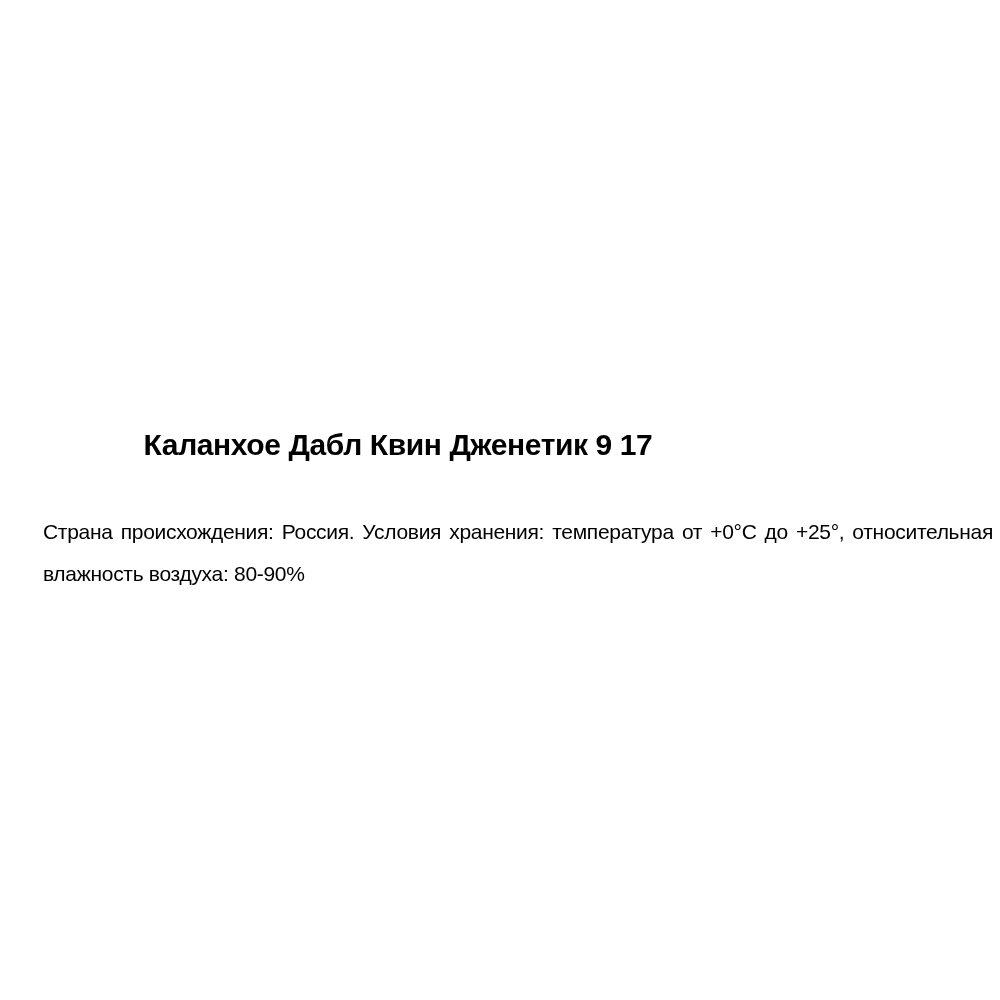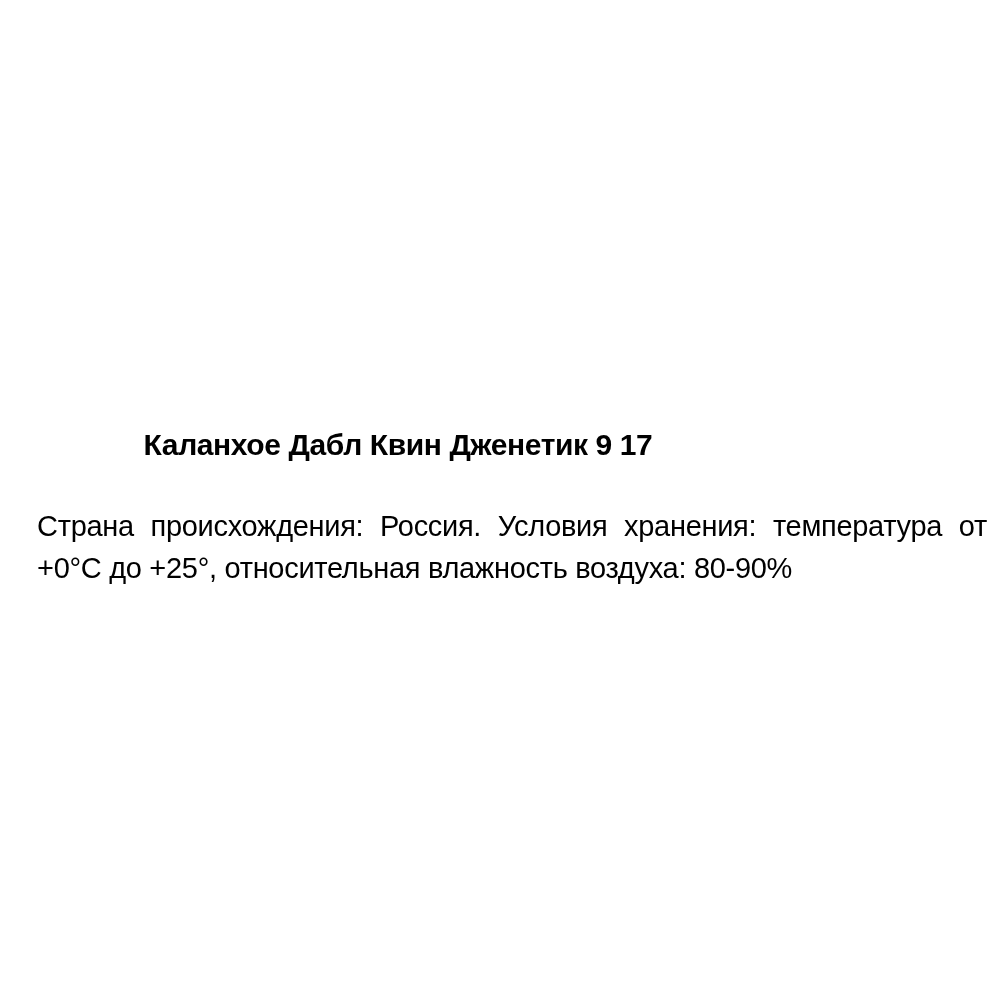--- a/index.html
+++ b/index.html
@@ -31,22 +31,22 @@
     line-height: 30px;
     font-weight: bold;
     letter-spacing: -0.4px;
     color: #000000;
   }
   .description {
     position: absolute;
     top: 493px;
     left: 25px;
     width: 950px;
-    margin: 12px;
-    font-size: 29px;
+    margin: 18px;
+    font-size: 21px;
     line-height: 42px;
     font-weight: normal;
     letter-spacing: -0.3px;
     text-align: justify;
     color: #000000;
   }
 </style>
 </head>
 <body>
 

